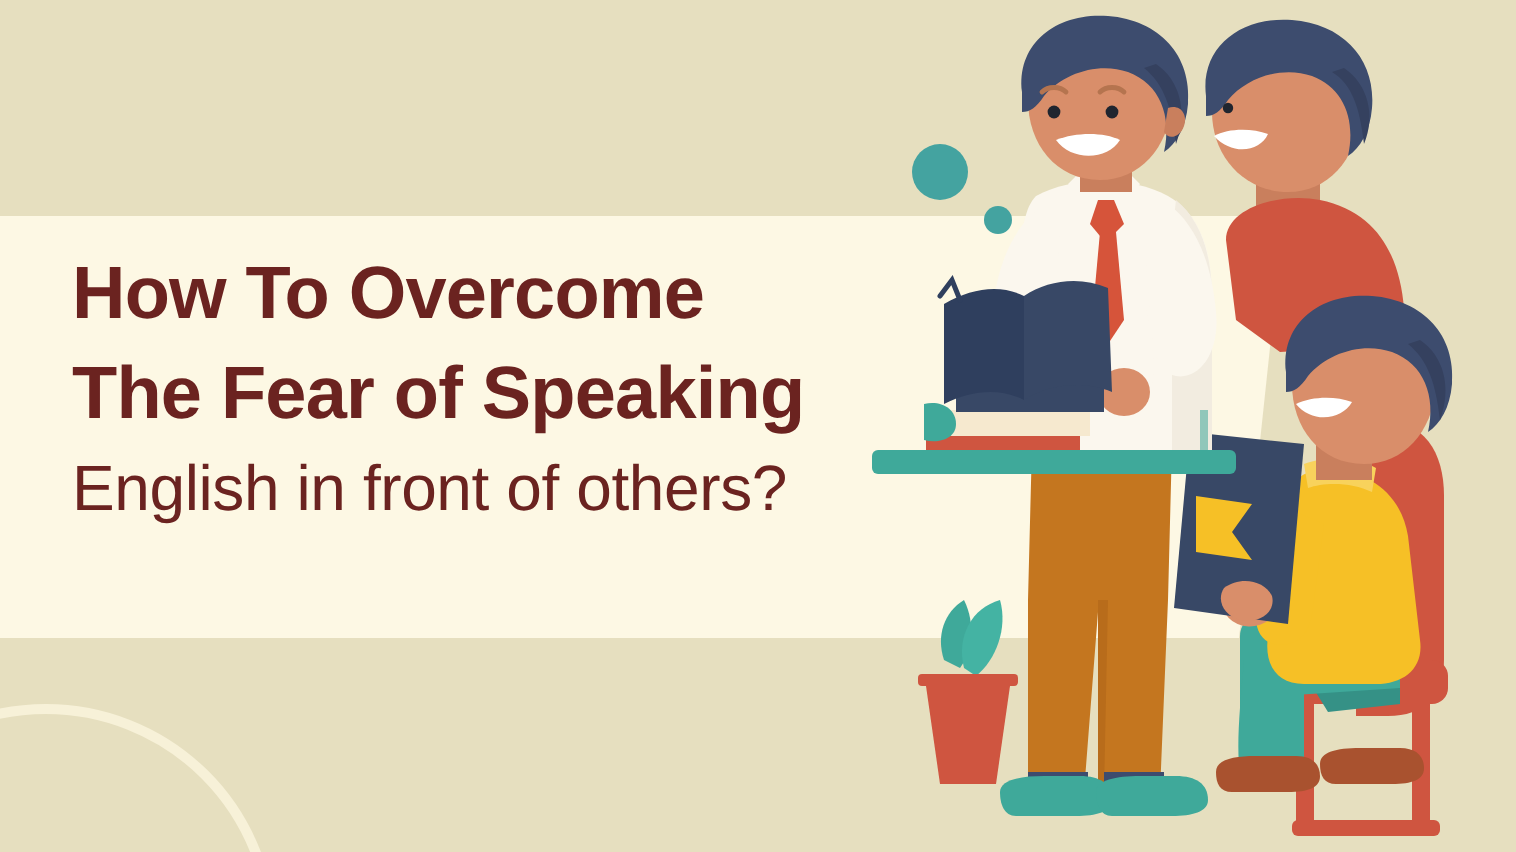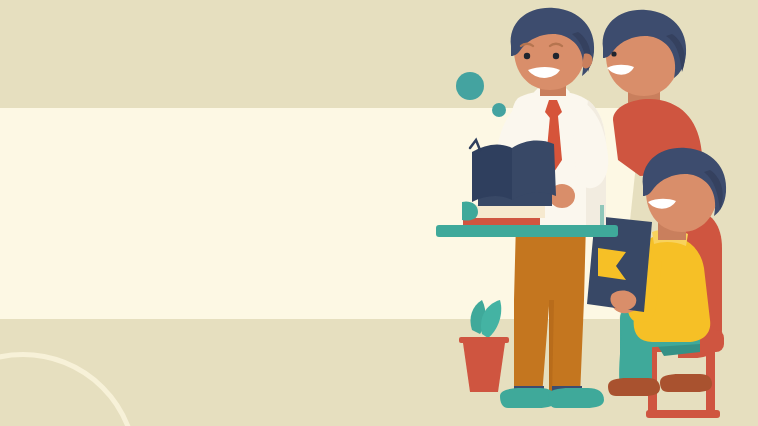--- a/index.html
+++ b/index.html
@@ -92,20 +92,25 @@
 </head>
 <body>
 
 <div id="banner">
 
   <div class="deco-arc"></div>
   <div class="cream-panel"></div>
   <div class="teal-dot-lg"></div>
   <div class="teal-dot-sm"></div>
 
+  <div class="headline">
+    <span class="l1">How To Overcome</span>
+    <span class="l2">The Fear of Speaking</span>
+    <span class="l3">English in front of others?</span>
+  </div>
 
   <div class="illo">
     <svg width="758" height="426" viewBox="0 0 758 426" xmlns="http://www.w3.org/2000/svg">
 
       <g>
 
         <path d="M628 92 L660 92 L660 120 L628 120 Z" fill="#c97f5d"></path>
 
         <path d="M613 120 C613 104 640 96 660 100 C690 106 700 130 702 154
                  L706 172 L640 176 L618 160 Z" fill="#cf5540"></path>

